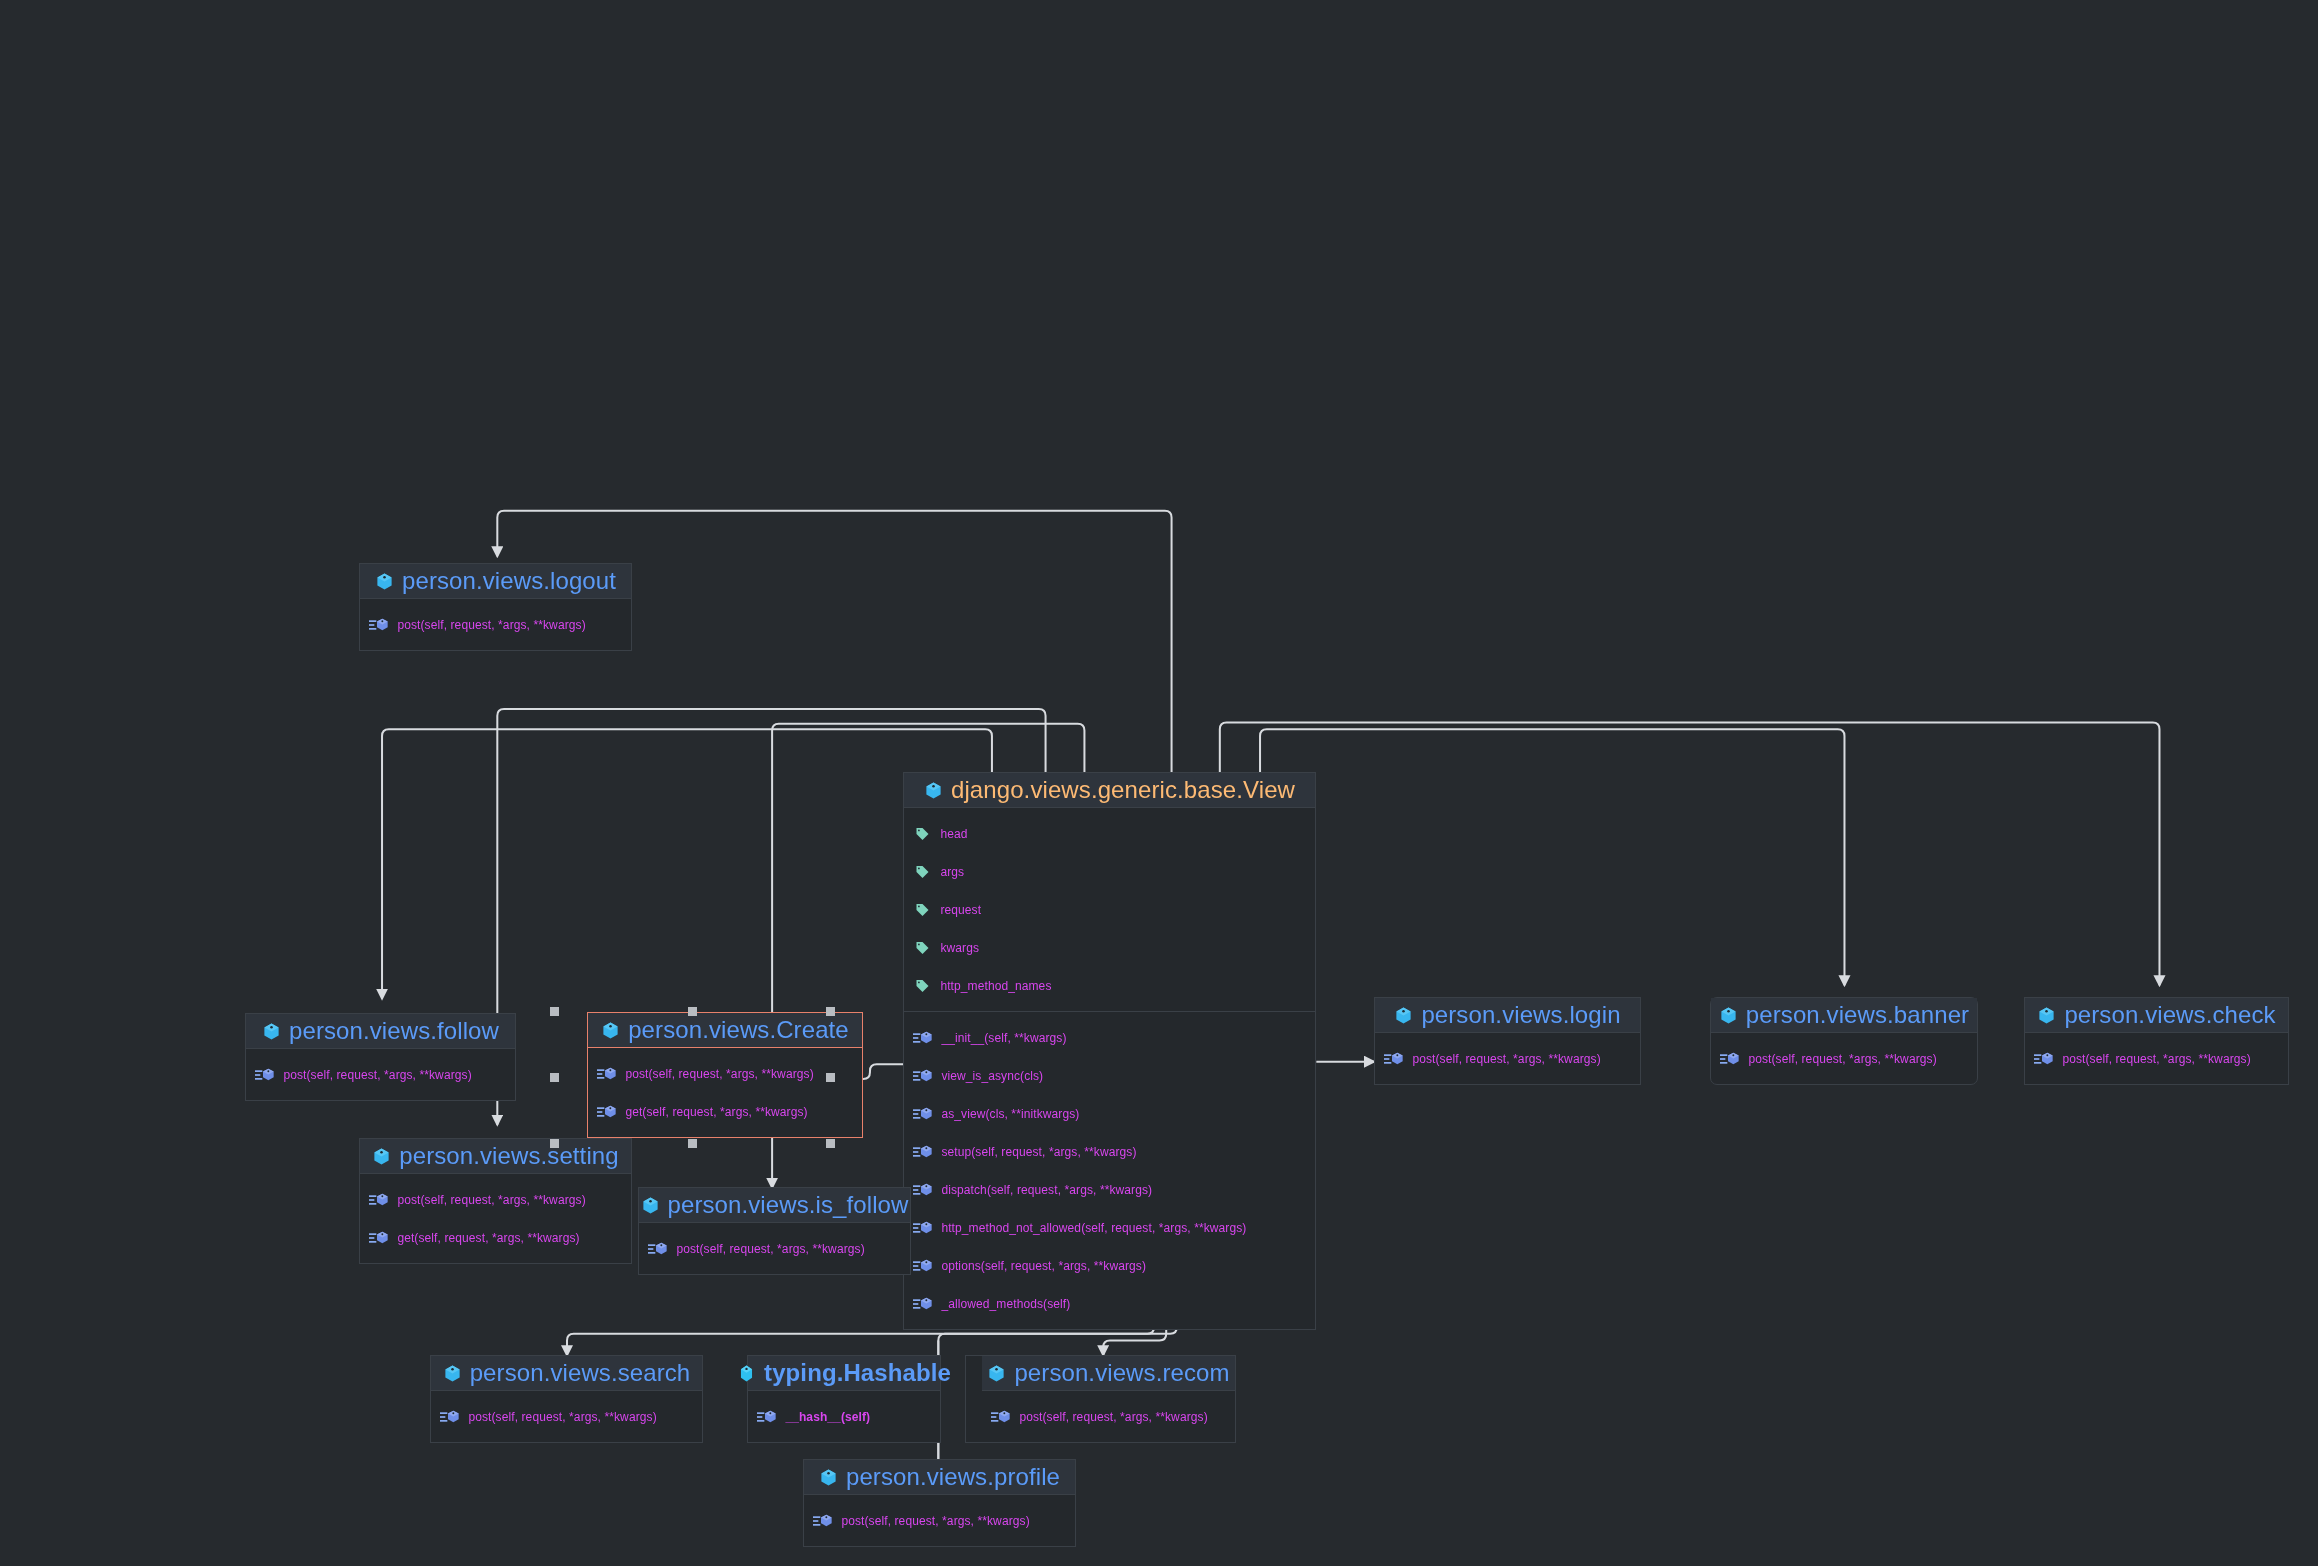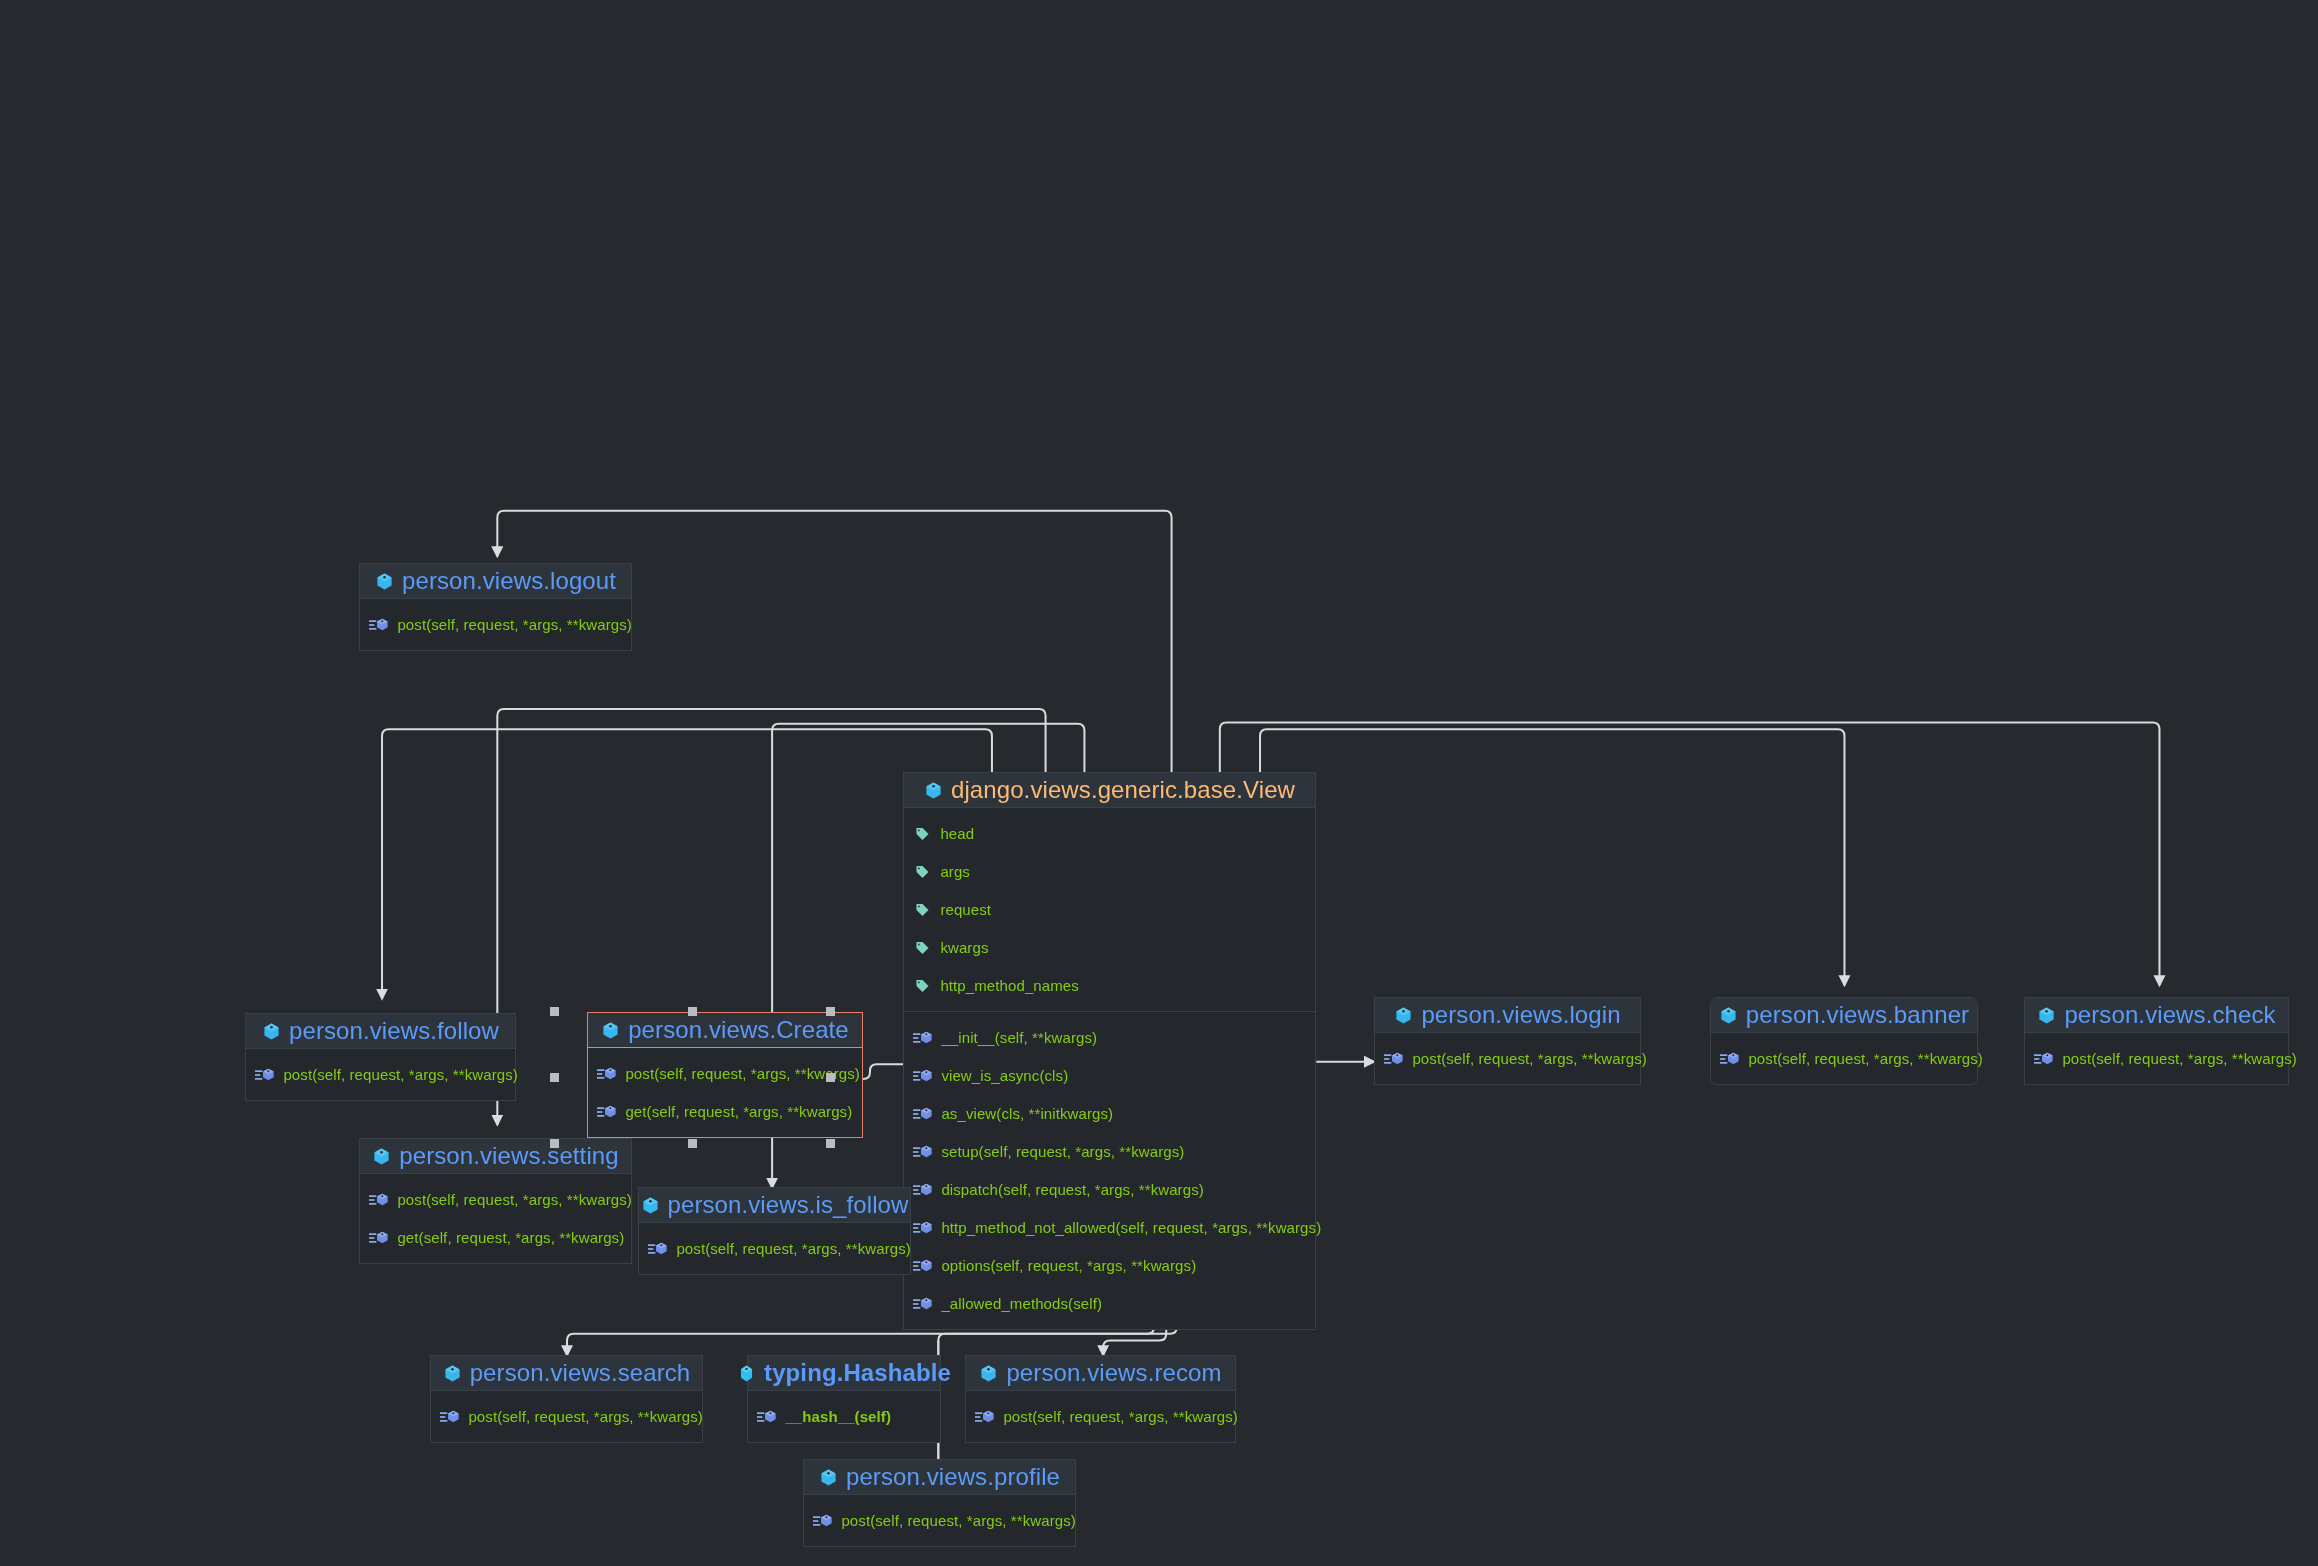--- a/index.html
+++ b/index.html
@@ -63,22 +63,22 @@
     padding: 6.7px 0 6.7px 0;
   }
   .member {
     display: flex;
     align-items: center;
     height: 38px;
     padding: 0 12px 0 9.4px;
     white-space: nowrap;
   }
   .member-label {
-    color: #84cc16;
-    font-size: 15px;
+    color: #d946ef;
+    font-size: 12px;
     letter-spacing: 0.1px;
   }
   .icon {
     display: inline-flex;
     align-items: center;
     justify-content: center;
     flex: 0 0 auto;
     margin-right: 8px;
   }
   .icon svg { display: block; }
@@ -611,21 +611,21 @@
             <path d="M20 2.5 L28 6.8 L28 15.4 L20 19.7 L12 15.4 L12 6.8 Z" fill="#6f8fe8"></path>
             <path d="M20 2.5 L28 6.8 L20 11.1 L12 6.8 Z" fill="#8fa8f0"></path>
             <circle cx="20" cy="6.4" r="1.4" fill="#1d2b33"></circle>
           </svg>
         </span>
         <span class="member-label">__hash__(self)</span>
       </div>
     </div>
   </div>
 
-  <div class="node" style="left:965px; top:1355px; width:271px;">
+  <div class="node" style="left:965px; top:1355px; width:271px;padding-left:16px;">
     <div class="node-header">
       <span class="icon">
         <svg width="19" height="19" viewBox="0 0 24 24">
           <path d="M12 2 L21 7 L21 17 L12 22 L3 17 L3 7 Z" fill="#38b6ef"></path>
           <path d="M12 2 L21 7 L12 12 L3 7 Z" fill="#56c6f5"></path>
           <circle cx="12" cy="6.6" r="1.6" fill="#1d2b33"></circle>
         </svg>
       </span>
       <span class="node-title">person.views.recom</span>
     </div>

